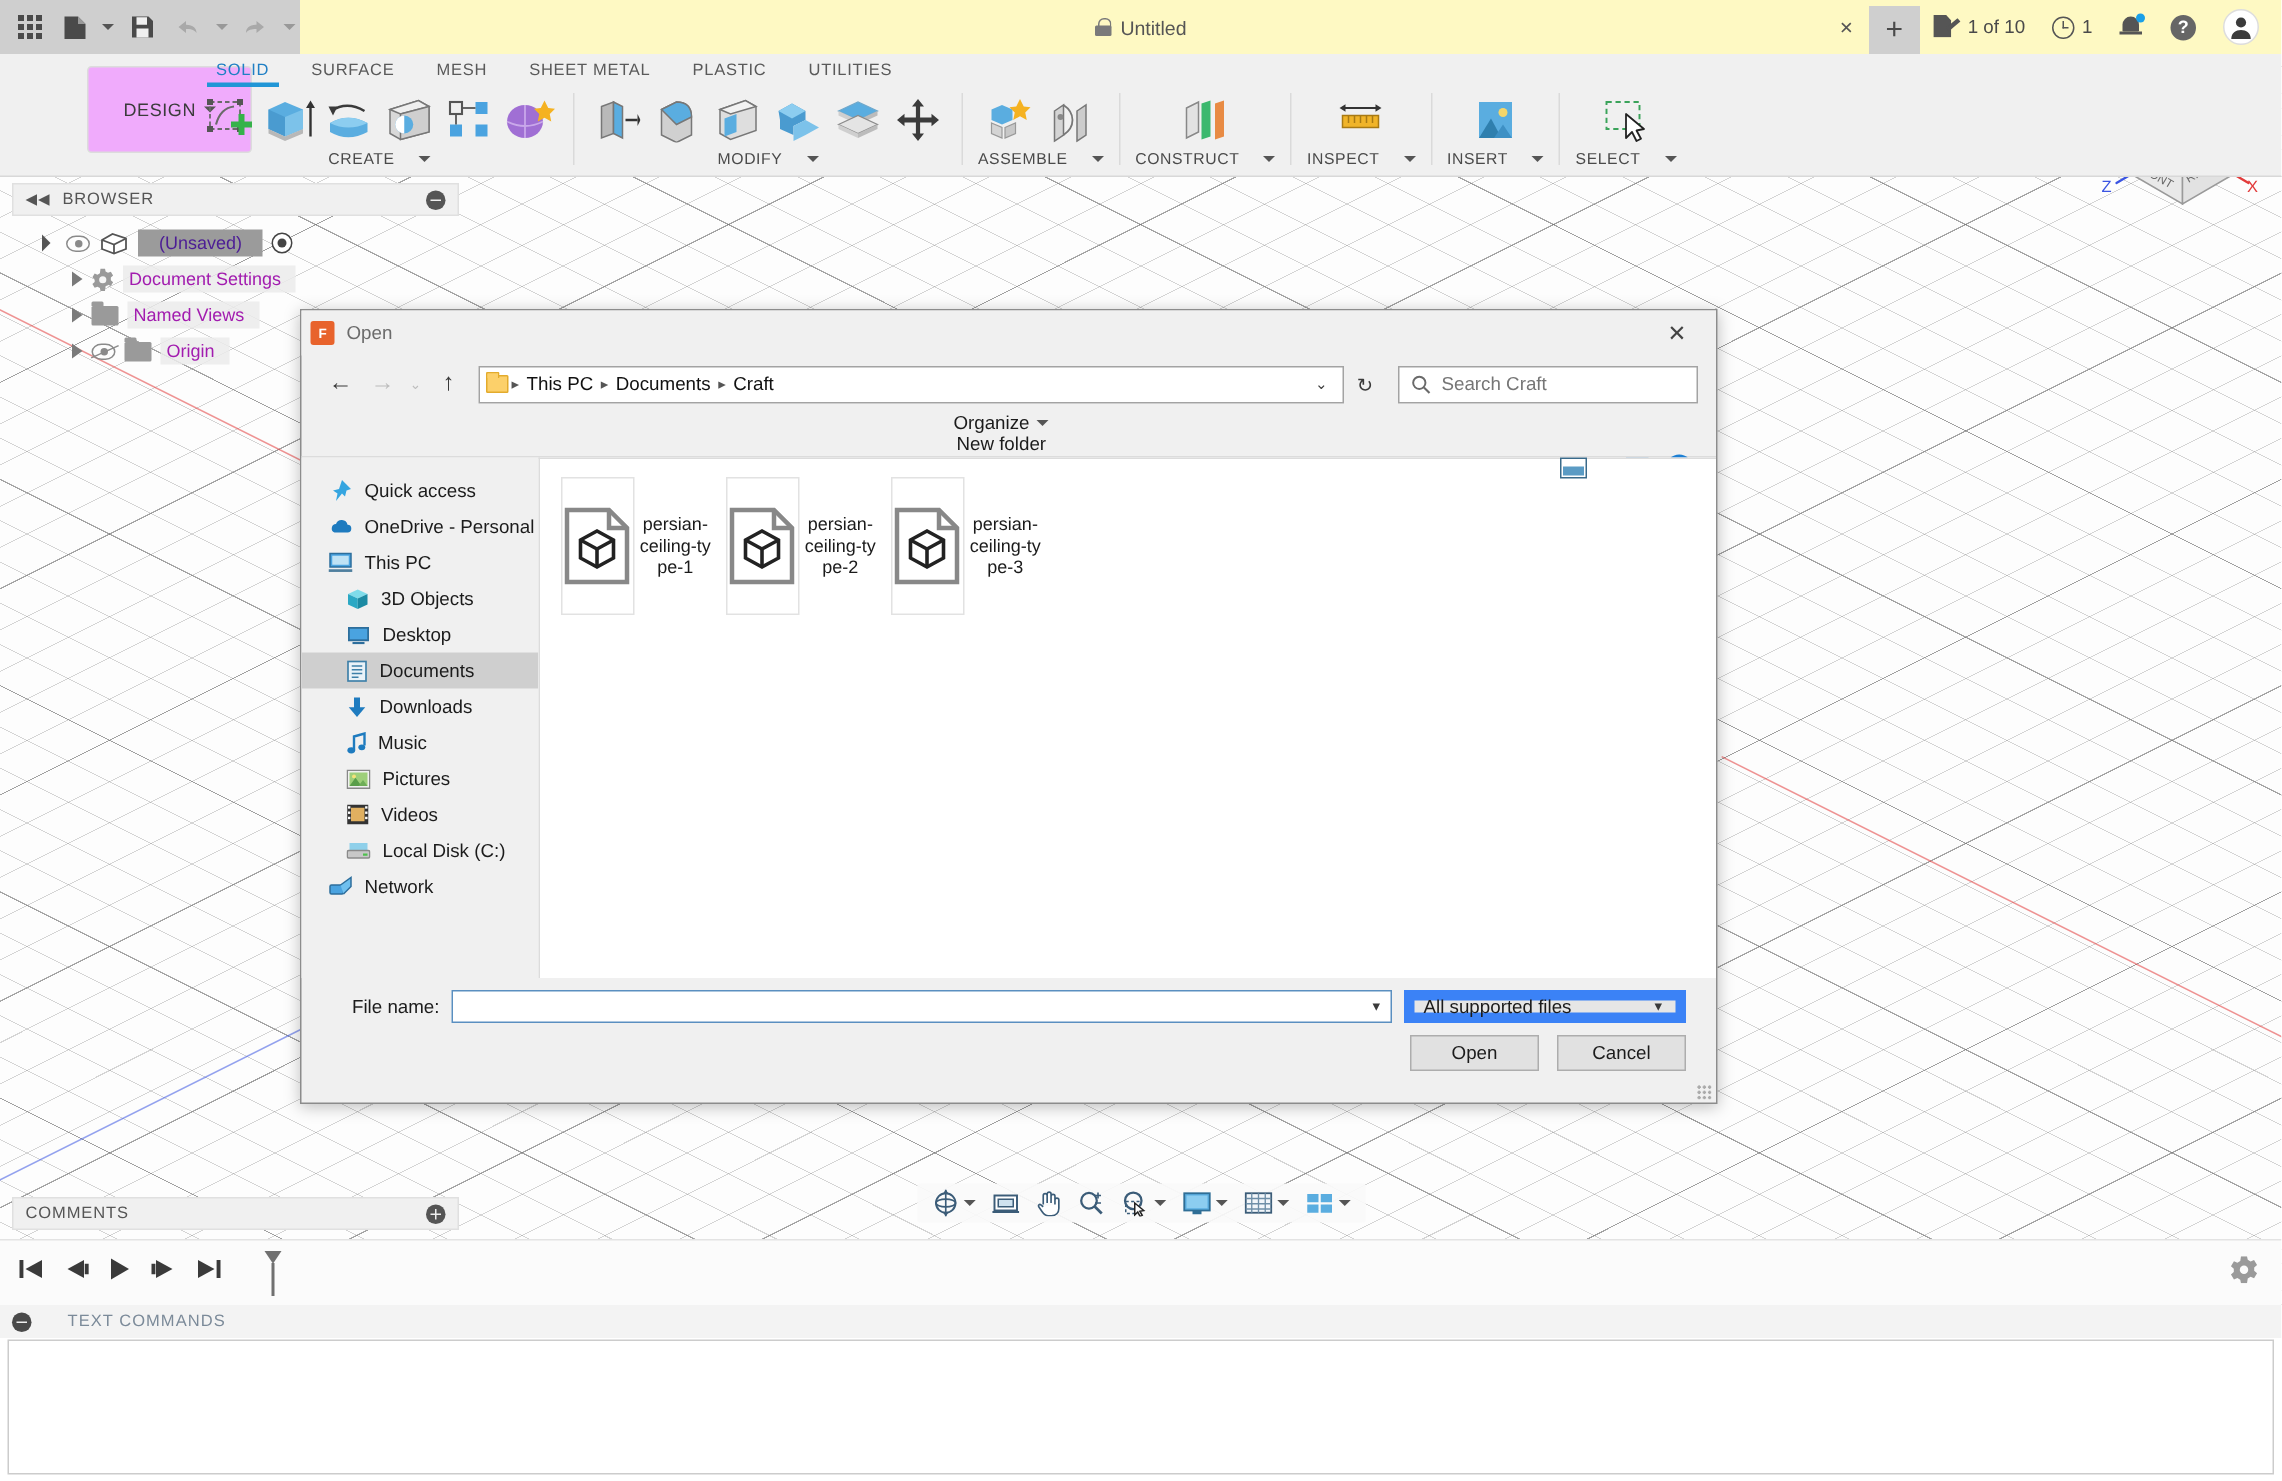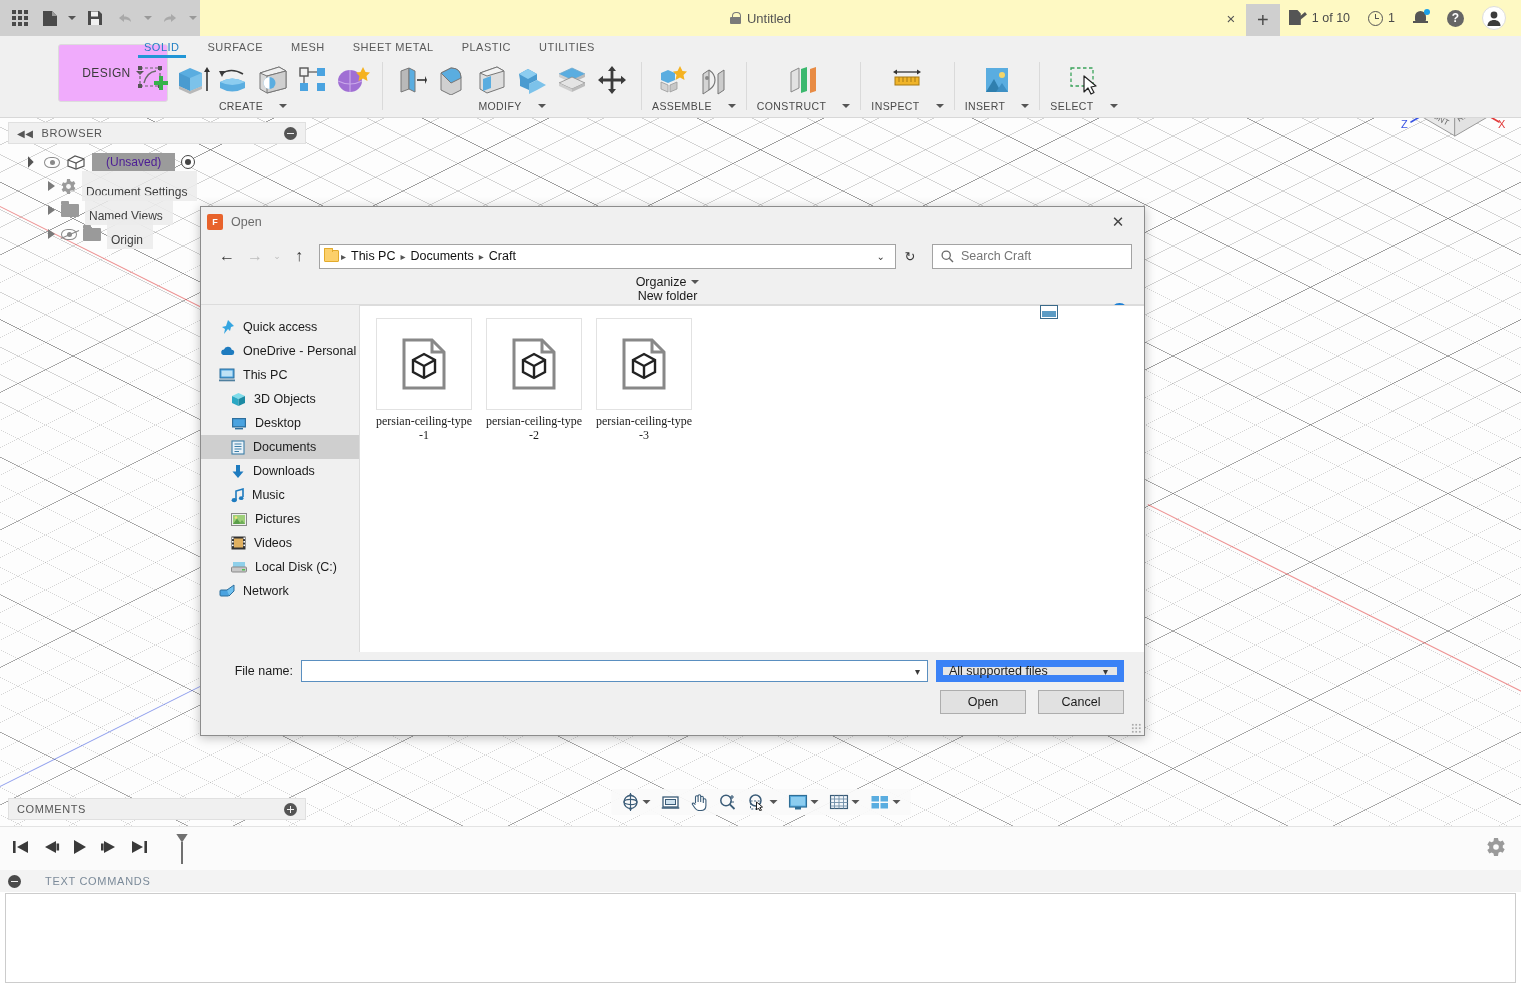--- a/index.html
+++ b/index.html
@@ -137,21 +137,21 @@
     color: #555; font-size: 11px; letter-spacing: .6px;
   }
   .bh-left { display: flex; align-items: center; gap: 8px; }
   .minus-circ { width:13px;height:13px;border-radius:50%;background:#555;position:relative;}
   .minus-circ::after{content:'';position:absolute;left:3px;top:6px;width:7px;height:1.6px;background:#f0f0f0;}
   .plus-circ { width:13px;height:13px;border-radius:50%;background:#555;position:relative;}
   .plus-circ::after{content:'';position:absolute;left:3px;top:6px;width:7px;height:1.6px;background:#f0f0f0;}
   .plus-circ::before{content:'';position:absolute;left:5.7px;top:3px;width:1.6px;height:7px;background:#f0f0f0;}
   .btree { padding-top: 6px; }
   .trow { display: flex; align-items: center; height: 24px; gap: 6px; }
-  .trow .lbl { background: rgba(235,235,235,.86); padding: 14px 10px 2px 4px; font-size: 12px; color: #404040; }
+  .trow .lbl { background: rgba(235,235,235,.86); padding: 2px 10px 2px 4px; font-size: 12px; color: #a21caf; }
   .trow .lbl.sel { background: #9b9b9b; color: #4c1d95; padding: 2px 14px; }
   .tri { width: 0; height: 0; border-top: 5px solid transparent; border-bottom: 5px solid transparent;
          border-left: 7px solid #7a7a7a; }
   .tri-open { width:0;height:0;border-left:8px solid transparent;border-bottom:8px solid #555; transform: rotate(-45deg); }
   .eye { width: 16px; height: 11px; border: 1.4px solid #8a8a8a; border-radius: 50% / 60%; position: relative; }
   .eye::after { content:''; position:absolute; left:4.5px; top:2.4px; width:5px;height:5px;border-radius:50%;background:#8a8a8a;}
   .eye.off::before { content:''; position:absolute; left:-2px; top:4px; width:20px; height:1.3px; background:#8a8a8a; transform: rotate(-24deg); }
   .compico { width: 20px; height: 15px; }
   .gearico { width: 15px; height: 15px; }
   .folderico { width: 18px; height: 13px; background: #9a9a9a; border-radius: 1px; position: relative; }
@@ -243,21 +243,21 @@
   .qico { width: 17px; height: 17px; border-radius: 50%; background: #1c7fd4; color: #fff;
           font-size: 12px; font-weight: bold; display:flex;align-items:center;justify-content:center; }
 
   .dlg-main { display: flex; height: 347px; }
   .dlg-side { width: 158px; padding-top: 10px; background: #f0f0f0; overflow: hidden; }
   .sitem { display: flex; align-items: center; gap: 8px; height: 24px; padding-left: 18px; font-size: 12.5px; color: #1b1b1b; }
   .sitem.indent { padding-left: 30px; }
   .sitem.sel { background: #cfcfcf; }
   .dlg-files { flex: 1; background: #fff; border: 1px solid #dcdcdc; border-right: none; border-bottom: none;
                padding: 12px 14px; display: flex; flex-wrap: wrap; align-content: flex-start; gap: 10px; }
-  .filecard { width: 100px; display: flex; flex-direction: column; align-items: center; gap: 4px; font-family: Liberation Serif, serif; }
+  .filecard { width: 100px; display: flex; flex-direction: row; align-items: center; gap: 4px; }
   .file-thumb { width: 96px; height: 92px; border: 1px solid #e2e2e2; display: flex; align-items: center; justify-content: center; }
   .file-label { font-size: 12px; color: #1b1b1b; text-align: center; line-height: 1.2; width: 96px;
                 word-break: break-all; }
 
   .dlg-bottom { height: 96px; padding: 8px 20px 0 20px; }
   .fn-row { display: flex; align-items: center; gap: 8px; }
   .fn-label { width: 72px; text-align: right; font-size: 12.5px; }
   .fn-input { flex: 1; height: 22px; background: #fff; border: 1px solid #5a8fc0; display: flex; align-items: center;
               padding: 0 4px; }
   .fn-caret { margin-left: auto; color: #3a3a3a; font-size: 10px; padding-right: 3px; }

